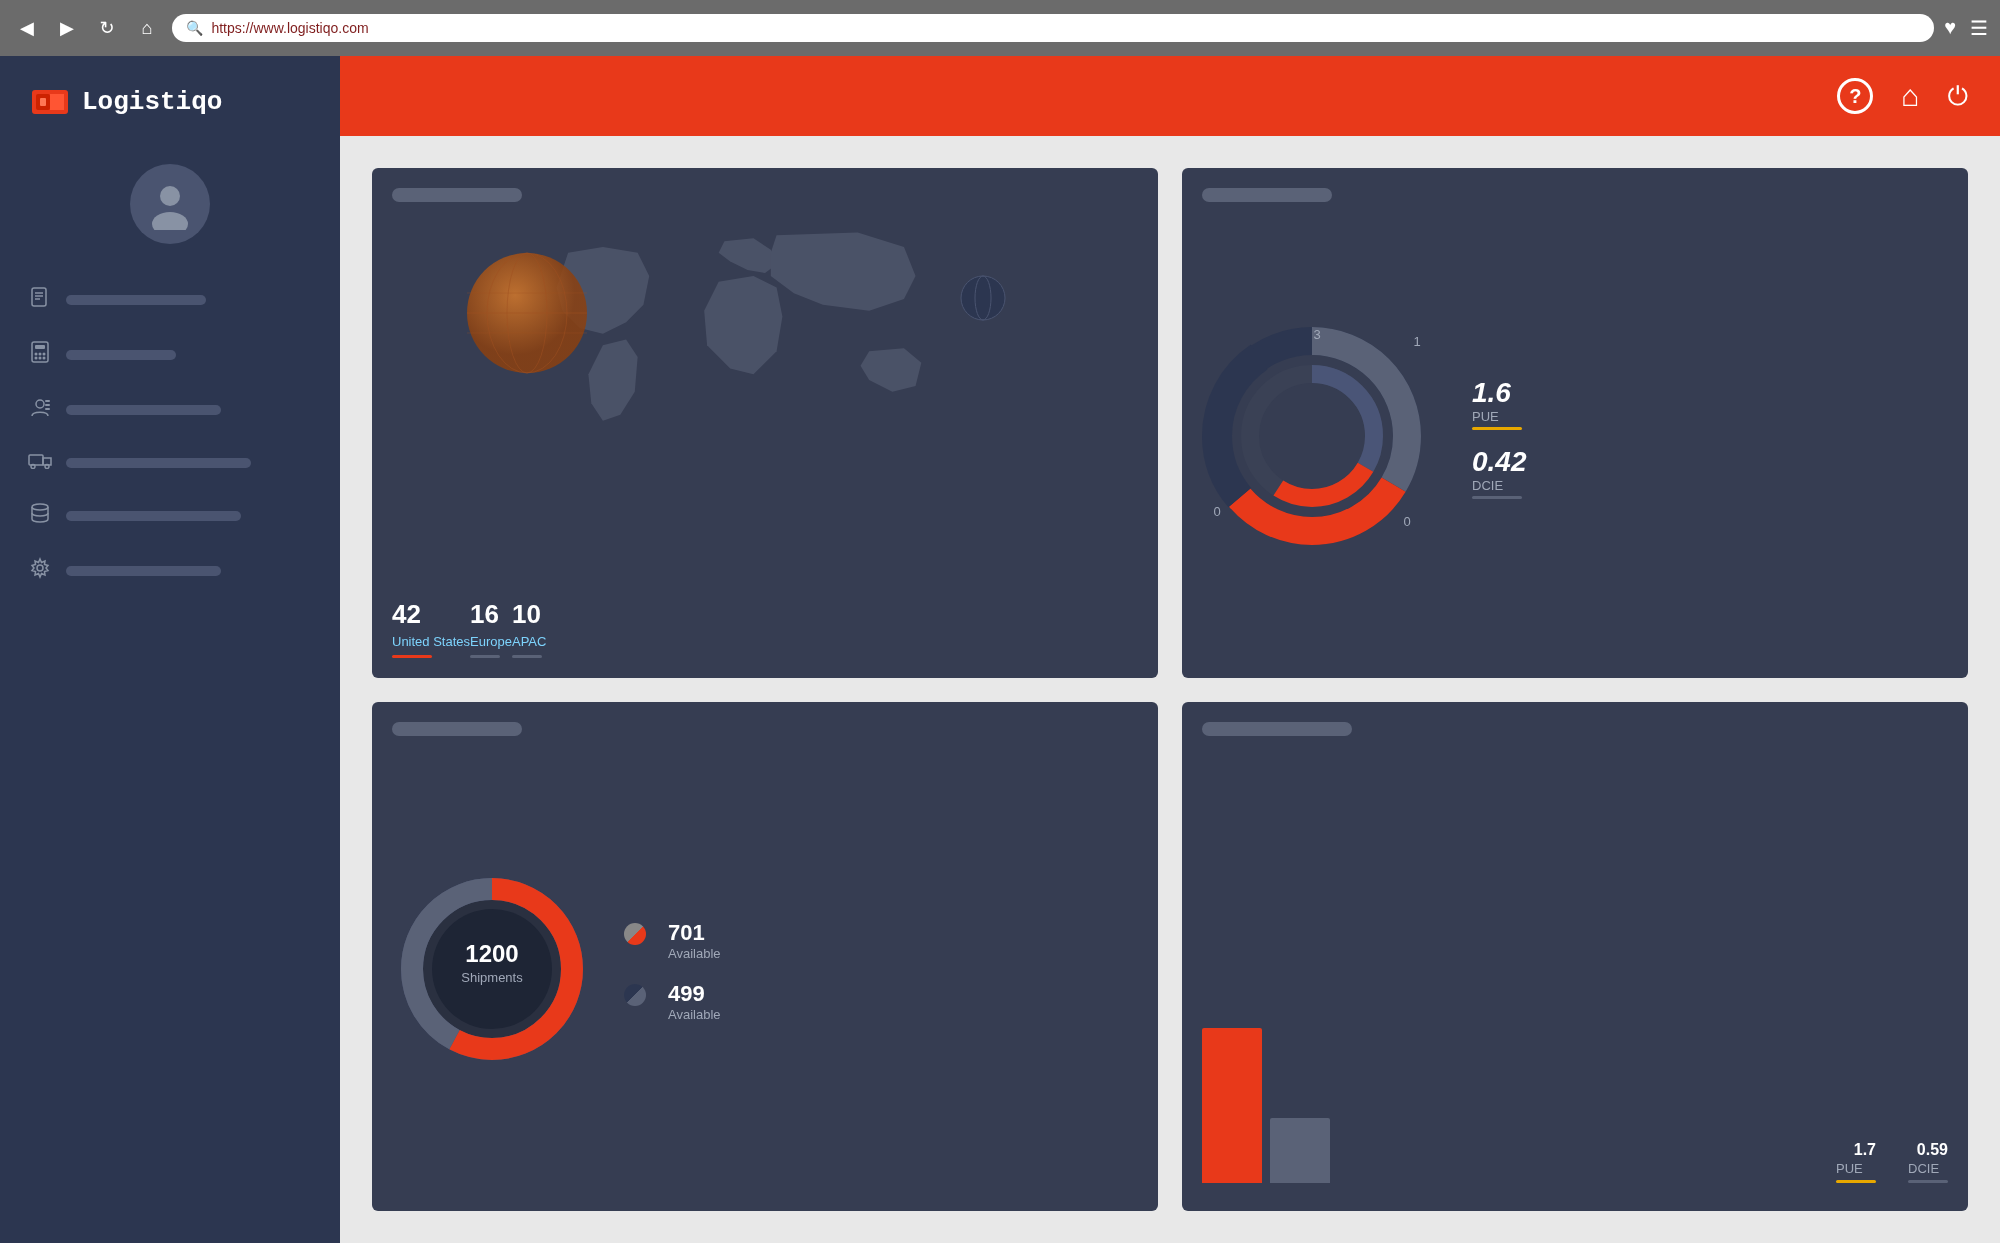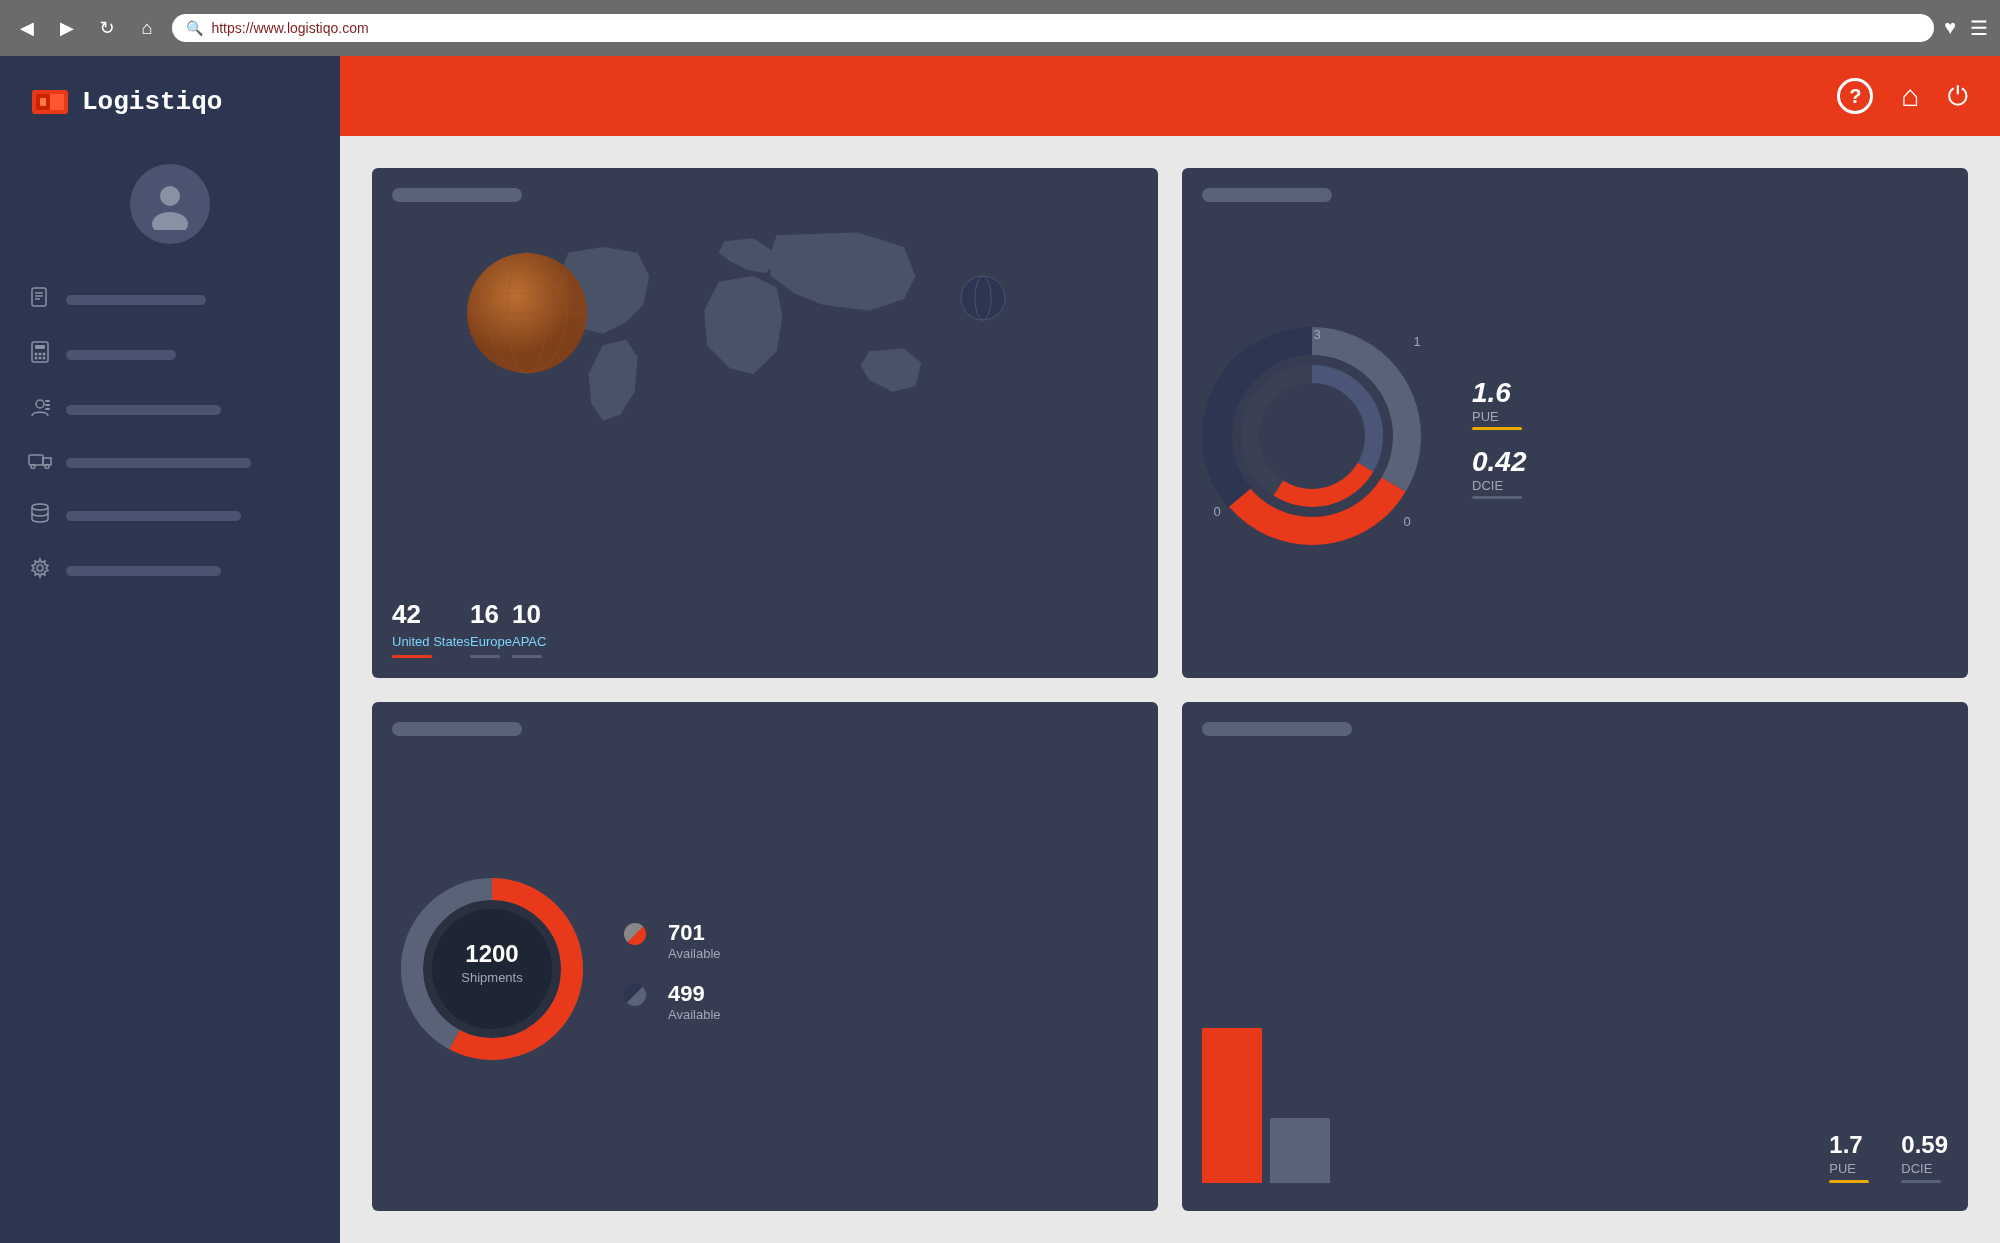--- a/index.html
+++ b/index.html
@@ -306,22 +306,23 @@
     }
     .bar-metrics {
       display: flex;
       gap: 32px;
       align-self: flex-end;
       padding-bottom: 8px;
     }
     .bar-metric { display: flex; flex-direction: column; gap: 2px; }
     .bar-metric-value {
       color: white;
-      font-size: 24px;
+      font-size: 16px;
       font-weight: bold;
+      text-align: right;
     }
     .bar-metric-label {
       color: #a0a8b8;
       font-size: 13px;
     }
     .bar-metric-underline-orange {
       height: 3px;
       width: 40px;
       background: #e8a800;
       border-radius: 2px;

